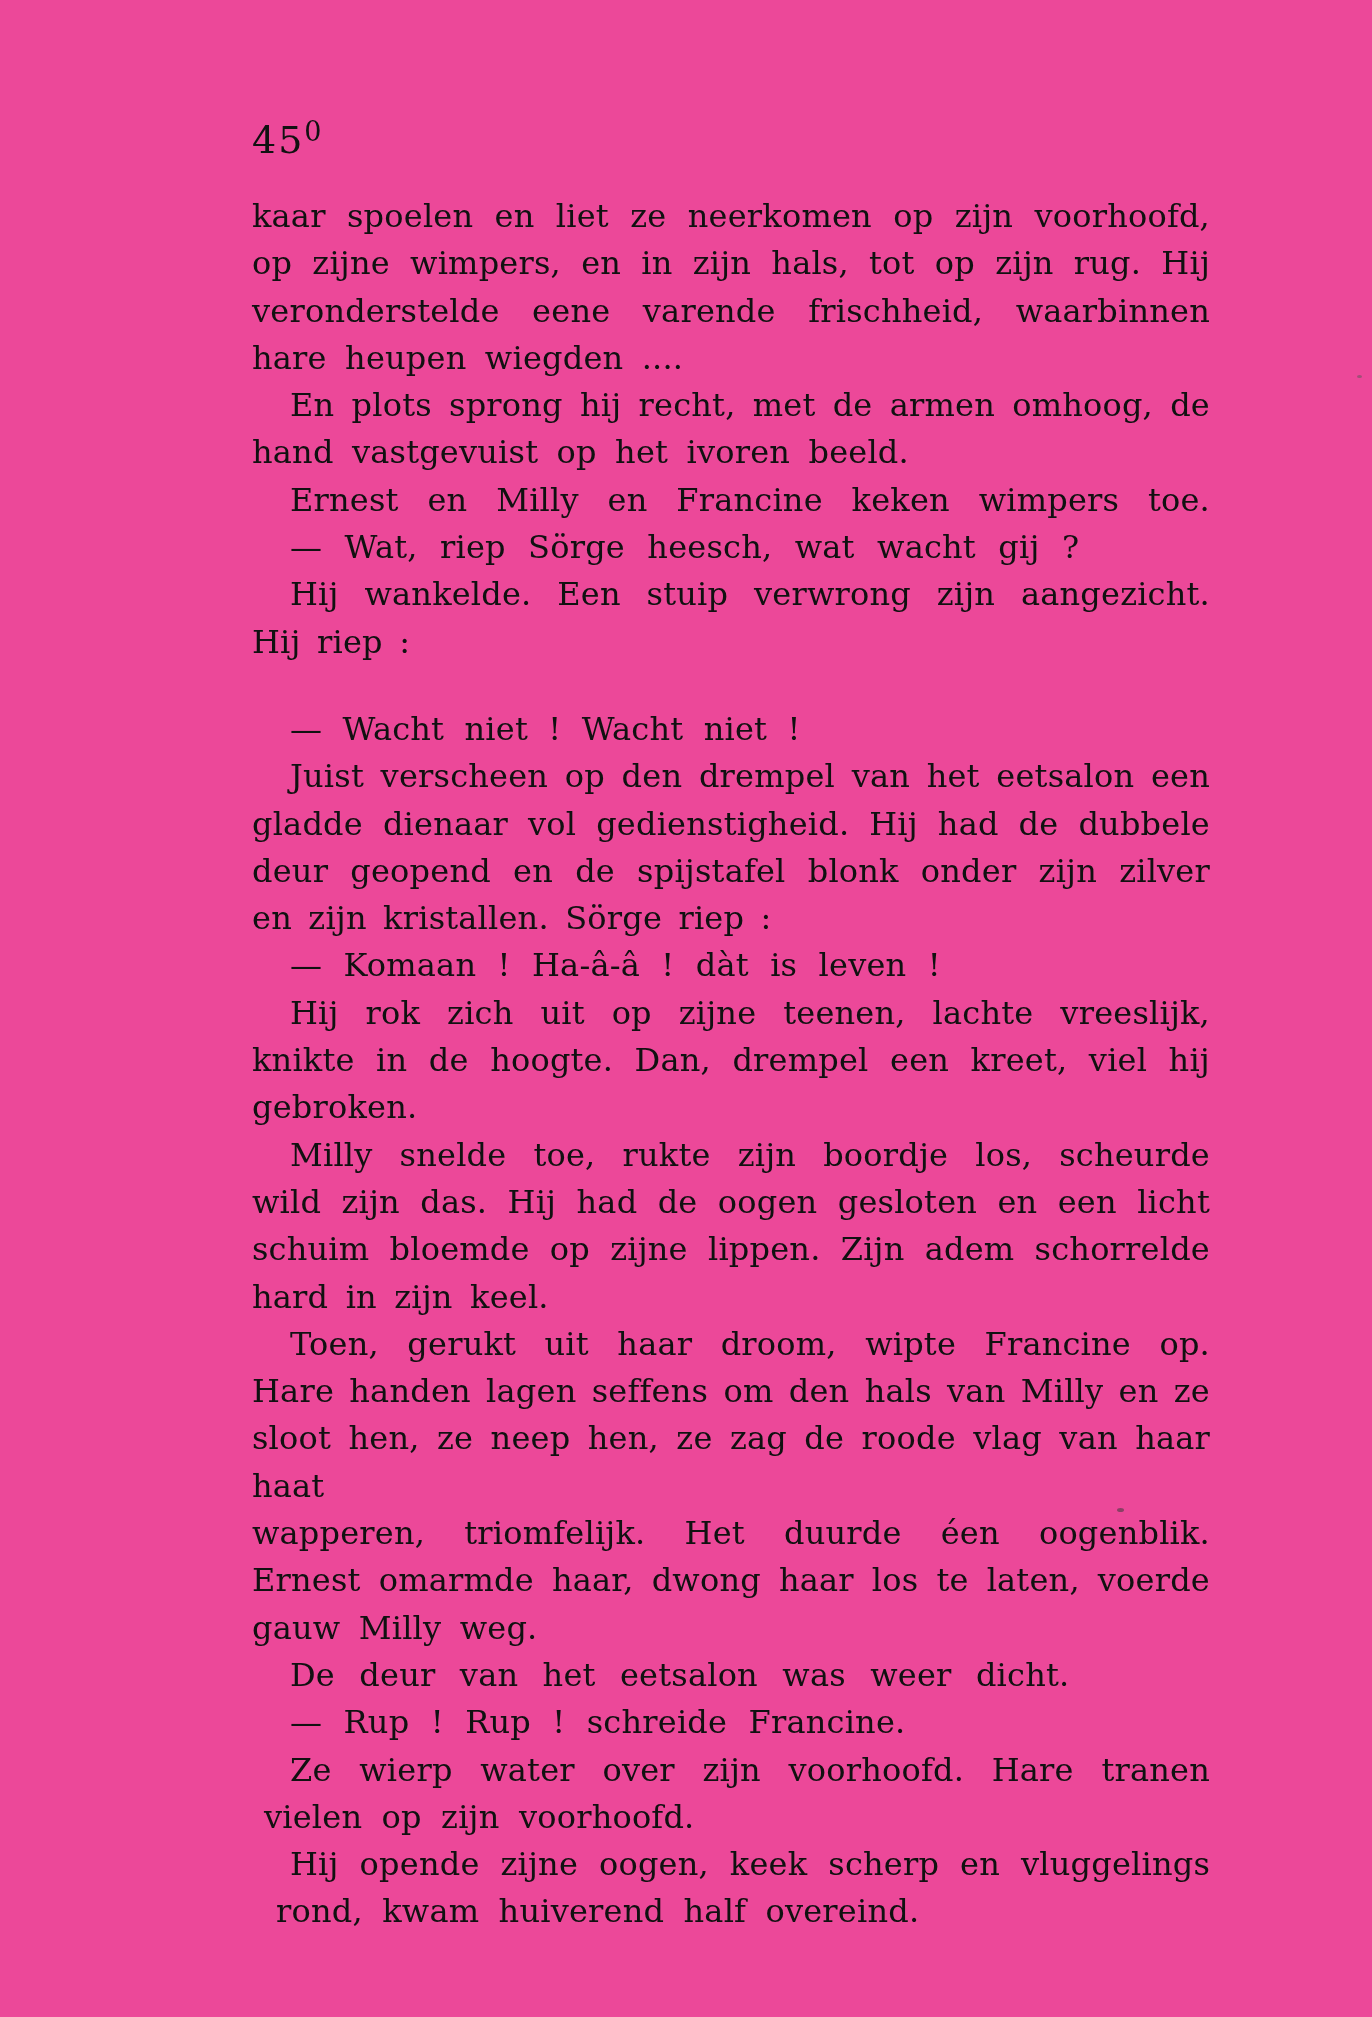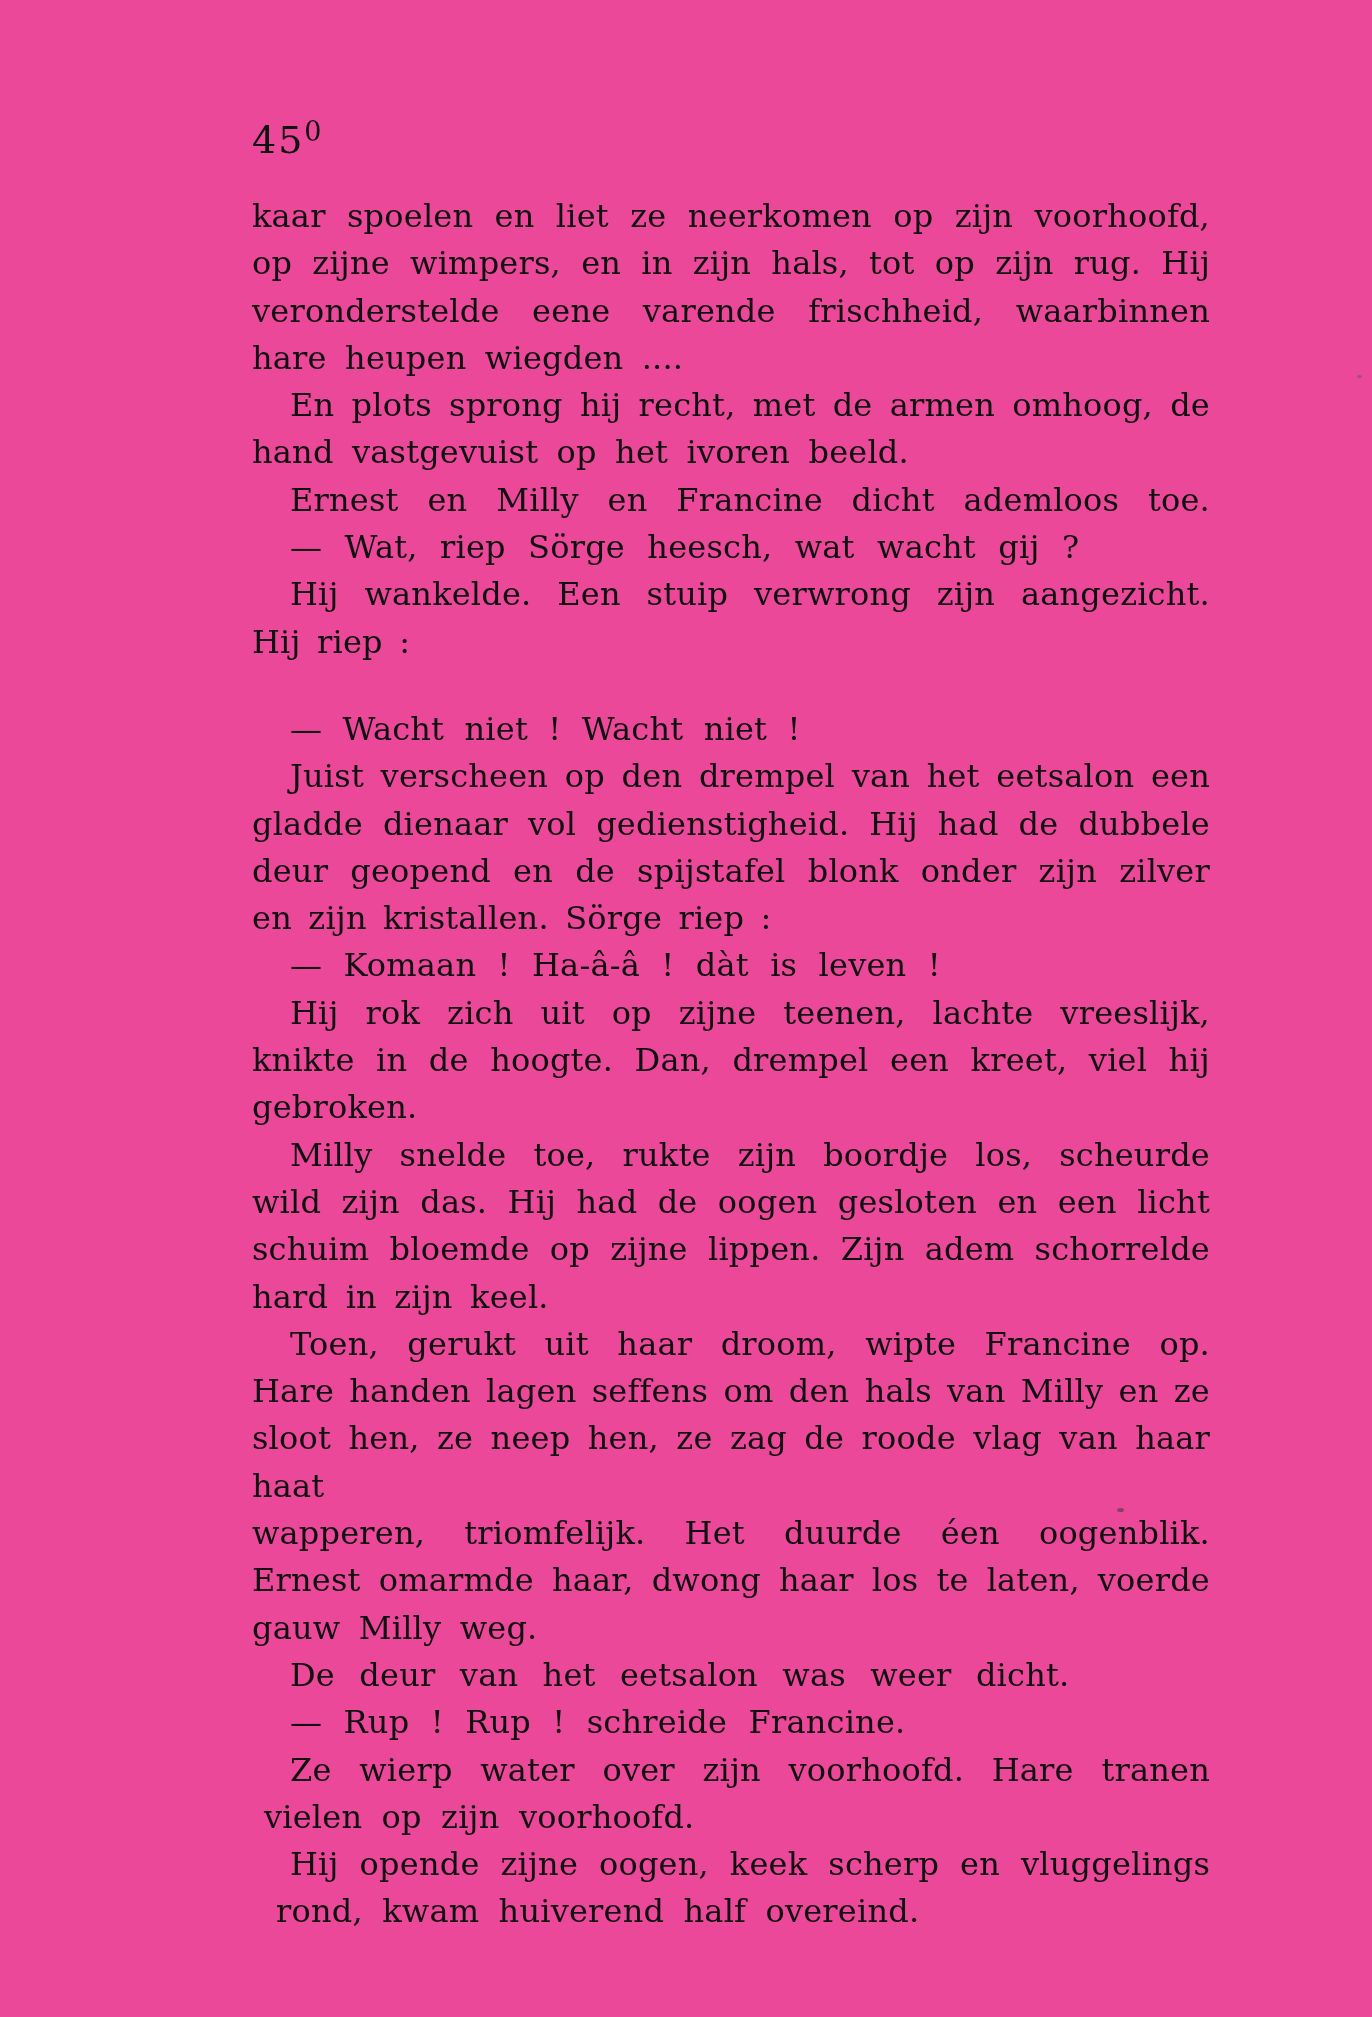--- a/index.html
+++ b/index.html
@@ -82,21 +82,21 @@
   <div class="page-number"><span class="num-main">45</span><span class="num-sup">0</span>
   </div>
 
   <div class="text-block">
       <div class="line fill">kaar spoelen en liet ze neerkomen op zijn voorhoofd,</div>
       <div class="line fill">op zijne wimpers, en in zijn hals, tot op zijn rug. Hij</div>
       <div class="line fill">veronderstelde eene varende frischheid, waarbinnen</div>
       <div class="line" style="word-spacing: 8px;">hare heupen wiegden ....</div>
       <div class="line fill indent">En plots sprong hij recht, met de armen omhoog, de</div>
       <div class="line" style="word-spacing: 8px;">hand vastgevuist op het ivoren beeld.</div>
-      <div class="line fill indent">Ernest en Milly en Francine dicht ademloos toe.</div>
+      <div class="line fill indent">Ernest en Milly en Francine keken wimpers toe.</div>
       <div class="line indent" style="word-spacing: 12px;">— Wat, riep Sörge heesch, wat wacht gij ?</div>
       <div class="line fill indent">Hij wankelde. Een stuip verwrong zijn aangezicht.</div>
       <div class="line" style="word-spacing: 6px;">Hij riep :</div>
       <div class="line indent" style="word-spacing: 10px; margin-top: 40px;">— Wacht niet ! Wacht niet !</div>
       <div class="line fill indent">Juist verscheen op den drempel van het eetsalon een</div>
       <div class="line fill">gladde dienaar vol gedienstigheid. Hij had de dubbele</div>
       <div class="line fill">deur geopend en de spijstafel blonk onder zijn zilver</div>
       <div class="line" style="word-spacing: 6px;">en zijn kristallen. Sörge riep :</div>
       <div class="line indent" style="word-spacing: 11px;">— Komaan ! Ha-â-â ! dàt is leven !</div>
       <div class="line fill indent">Hij rok zich uit op zijne teenen, lachte vreeslijk,</div>

